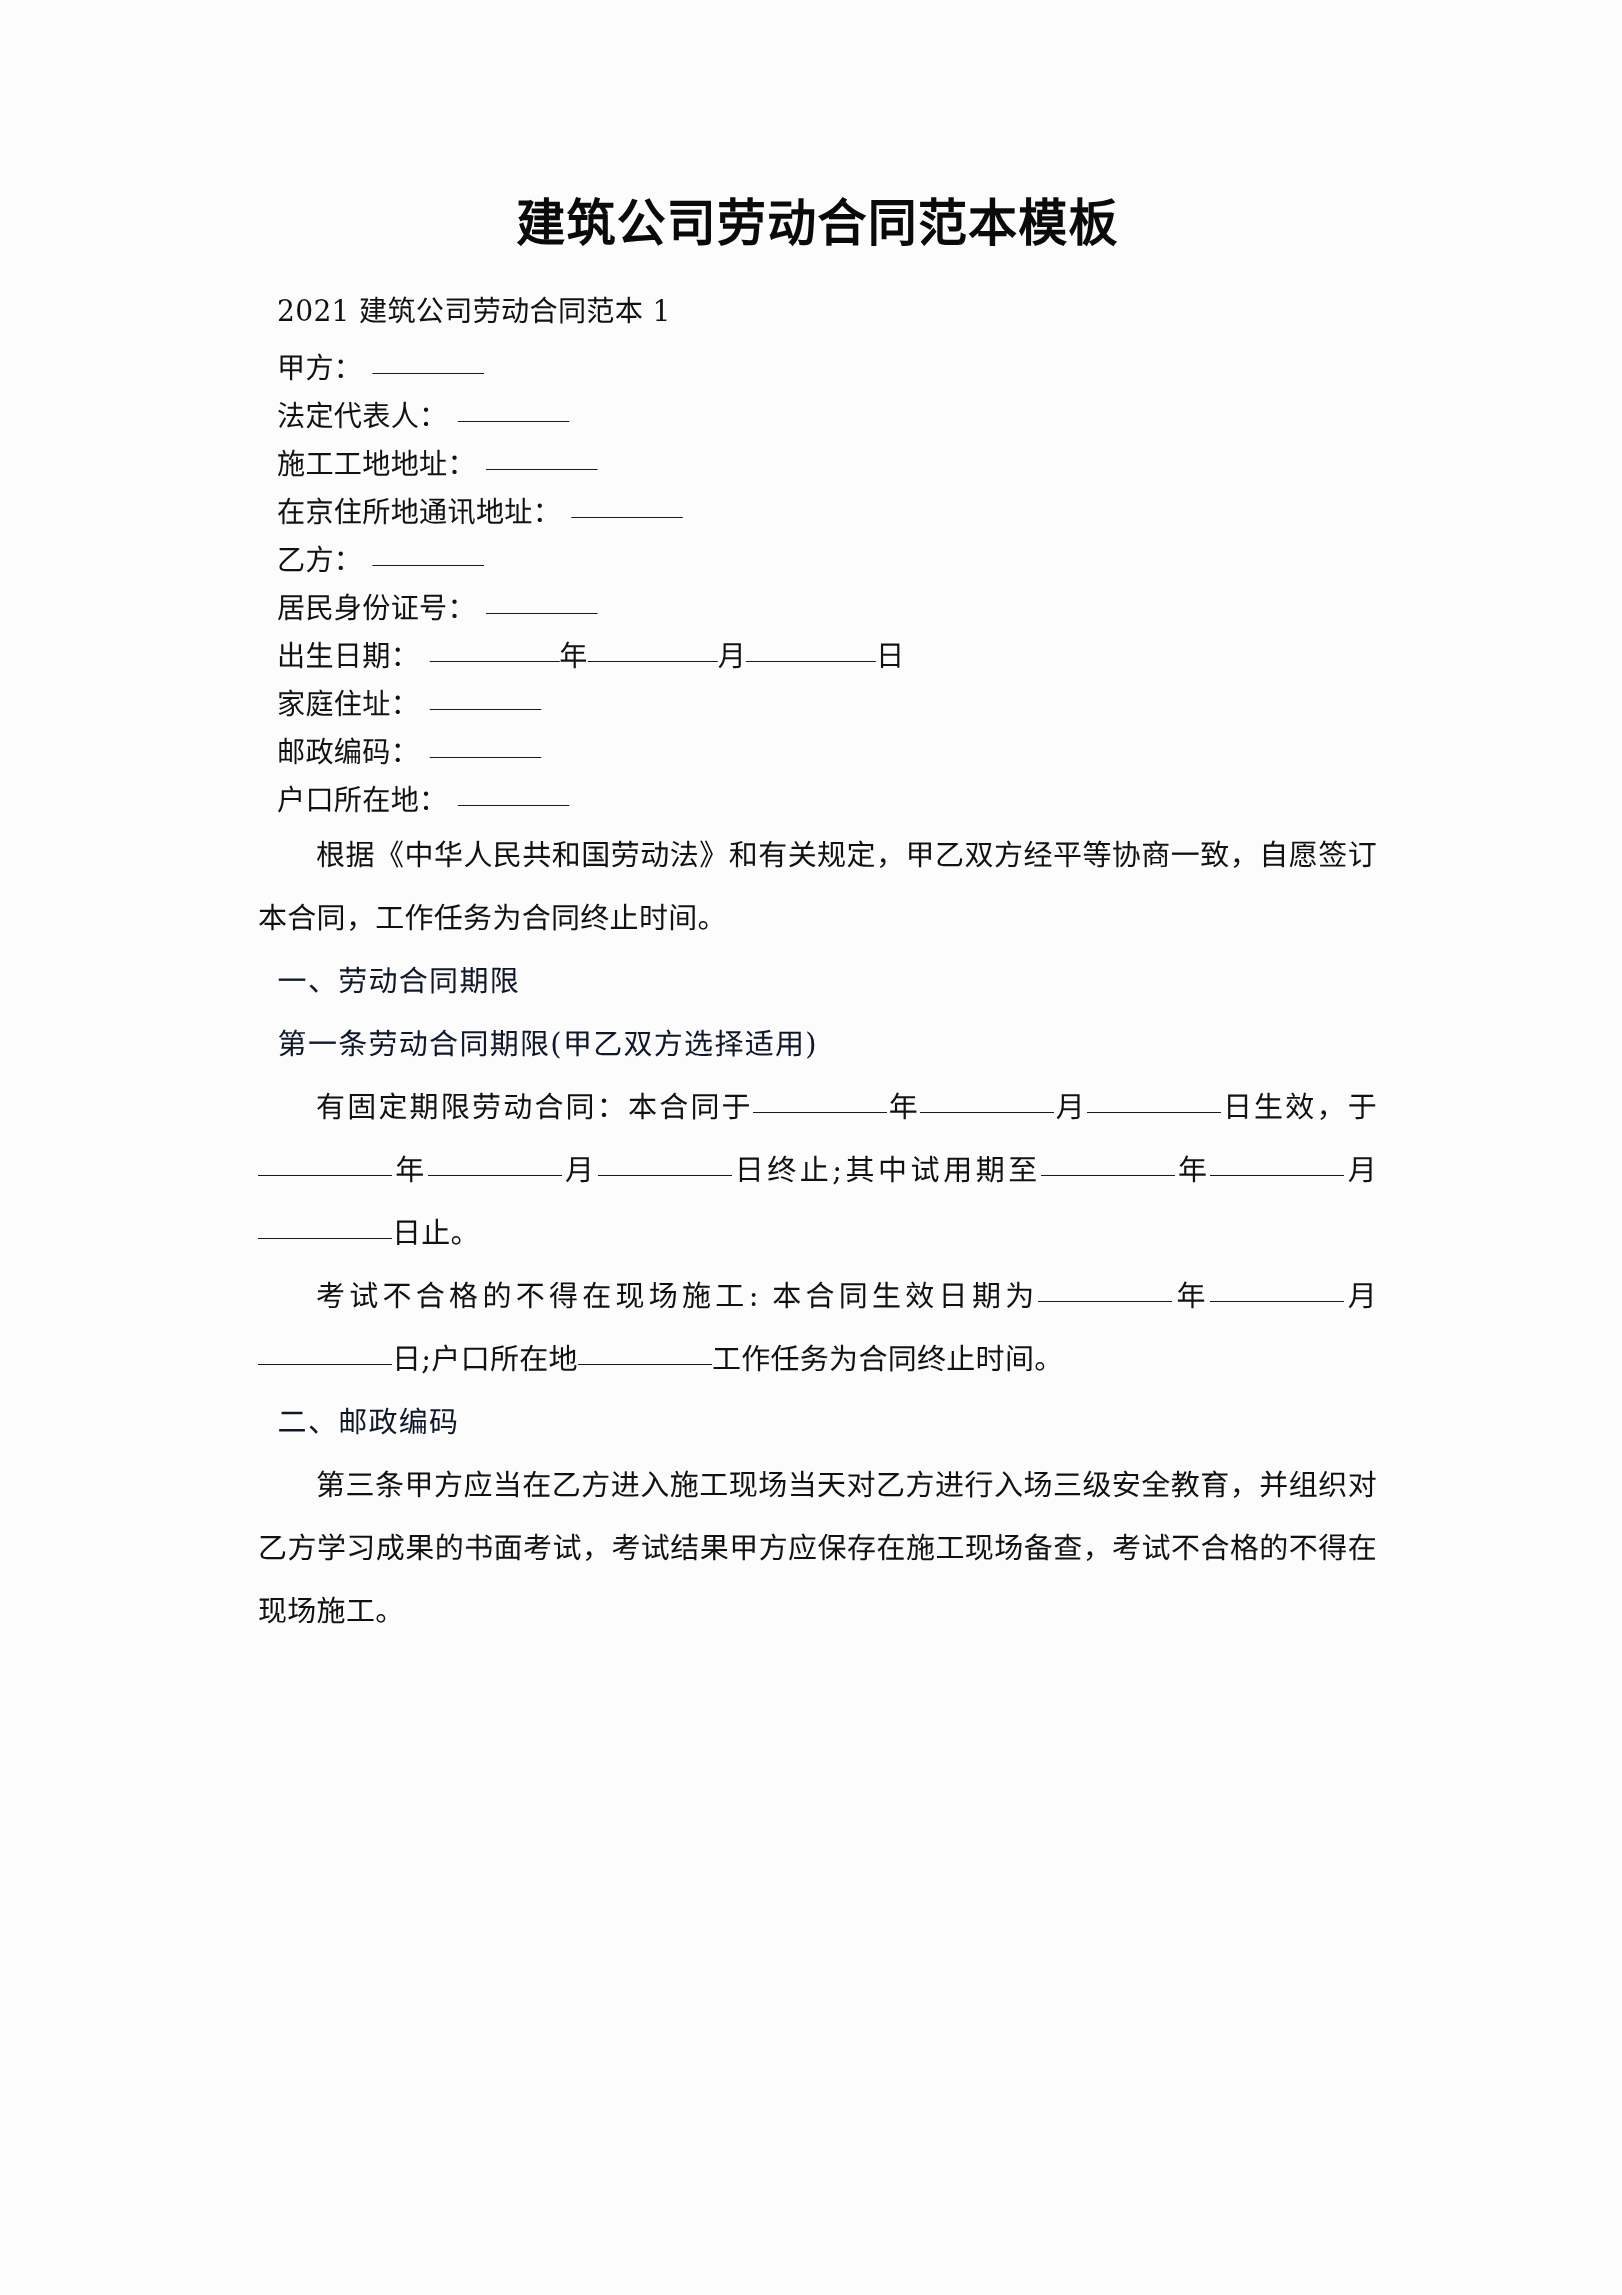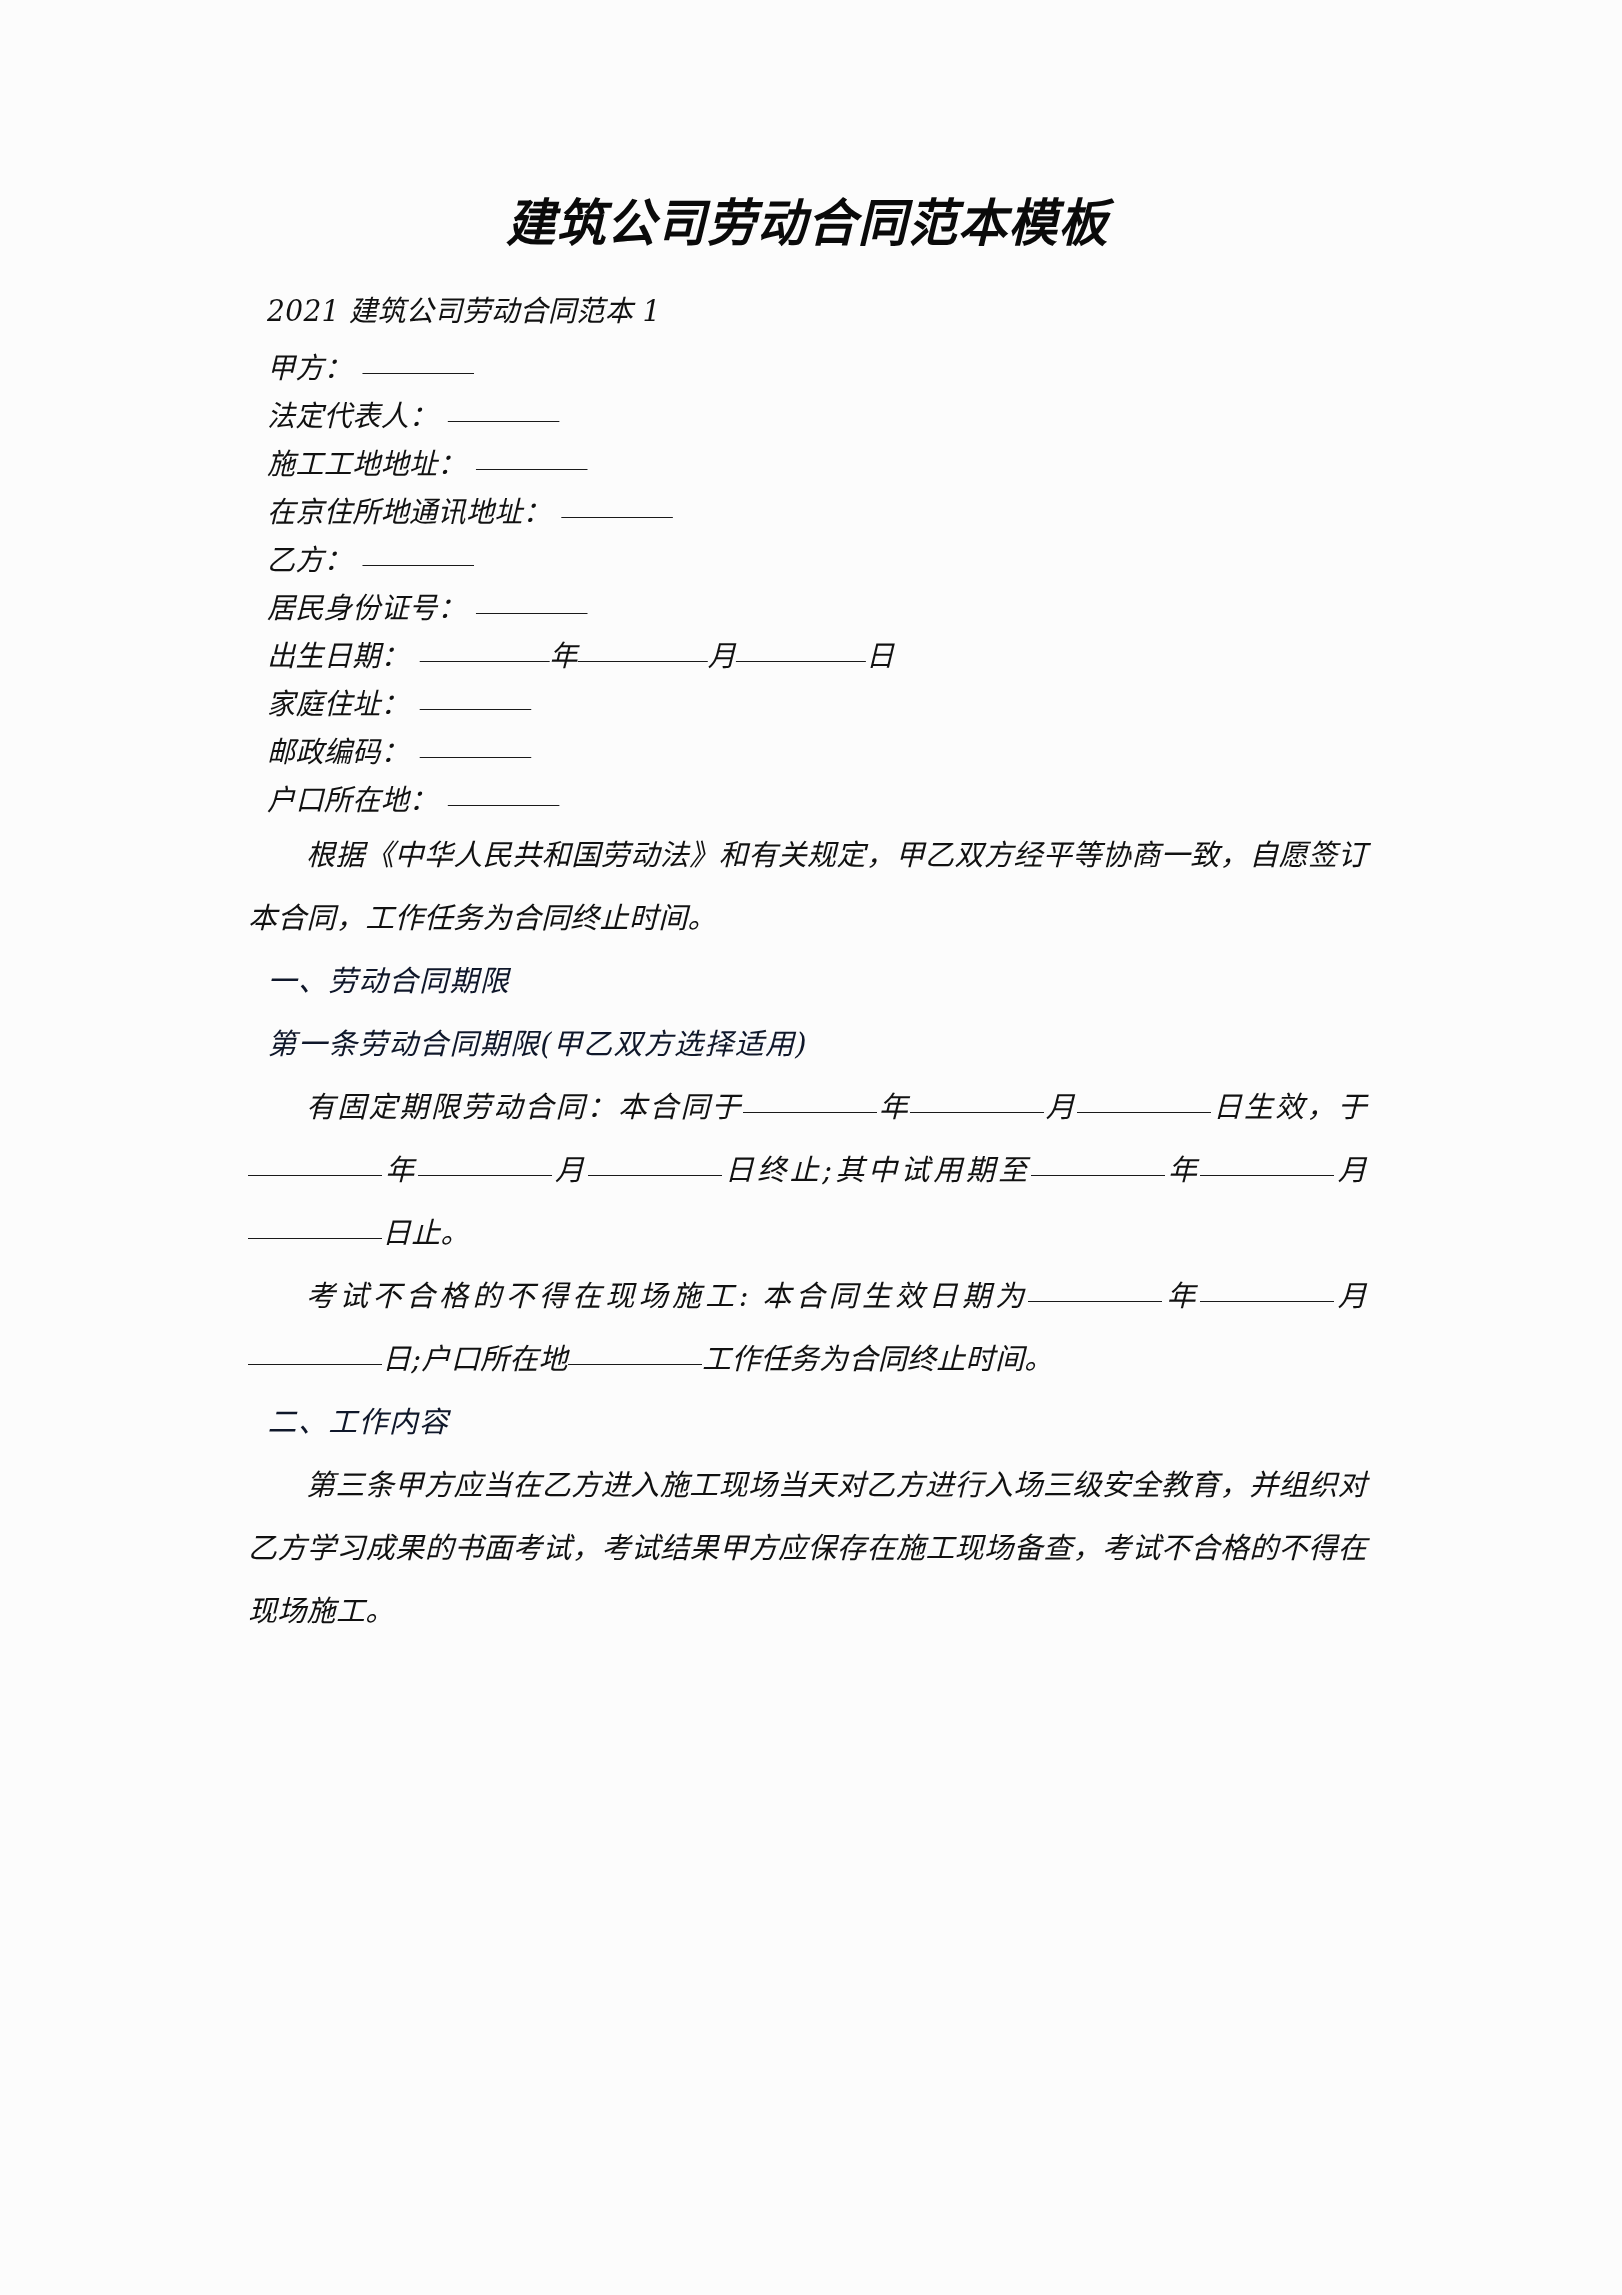--- a/index.html
+++ b/index.html
@@ -16,24 +16,23 @@
     background: #fcfcfc;
     box-sizing: border-box;
     padding: 0;
     overflow: hidden;
     font-family: "DejaVu Serif", "Liberation Serif", serif;
     color: #000000;
   }
 
   .doc-body {
     position: absolute;
-    left: 248px;
+    left: 258px;
     top: 0;
     width: 1119px;
-    font-style: italic;
   }
 
   .doc-title {
     font-family: "DejaVu Sans", "Liberation Sans", sans-serif;
     font-weight: bold;
     font-size: 51px;
     line-height: 1.1;
     letter-spacing: 1.3px;
     text-align: center;
     margin: 0;
@@ -161,21 +160,21 @@
     <div class="heading">第一条劳动合同期限(甲乙双方选择适用)</div>
 
     <p class="para indent">
       <span>有固定期限劳动合同：本合同于</span><span class="blank w-lg"></span><span>年</span><span class="blank w-lg"></span><span>月</span><span class="blank w-lg"></span><span>日生效，于</span><span class="blank w-lg"></span><span>年</span><span class="blank w-lg"></span><span>月</span><span class="blank w-lg"></span><span>日终止;其中试用期至</span><span class="blank w-lg"></span><span>年</span><span class="blank w-lg"></span><span>月</span><span class="blank w-lg"></span><span>日止。</span>
     </p>
 
     <p class="para indent">
       <span>考试不合格的不得在现场施工: 本合同生效日期为</span><span class="blank w-lg"></span><span>年</span><span class="blank w-lg"></span><span>月</span><span class="blank w-lg"></span><span>日;户口所在地</span><span class="blank w-lg"></span><span>工作任务为合同终止时间。</span>
     </p>
 
-    <div class="heading">二、工作内容</div>
+    <div class="heading">二、邮政编码</div>
 
 
 
     <p class="para indent">第三条甲方应当在乙方进入施工现场当天对乙方进行入场三级安全教育，并组织对乙方学习成果的书面考试，考试结果甲方应保存在施工现场备查，考试不合格的不得在现场施工。</p>
 
   </div>
 </div>
 
 
 </body></html>

